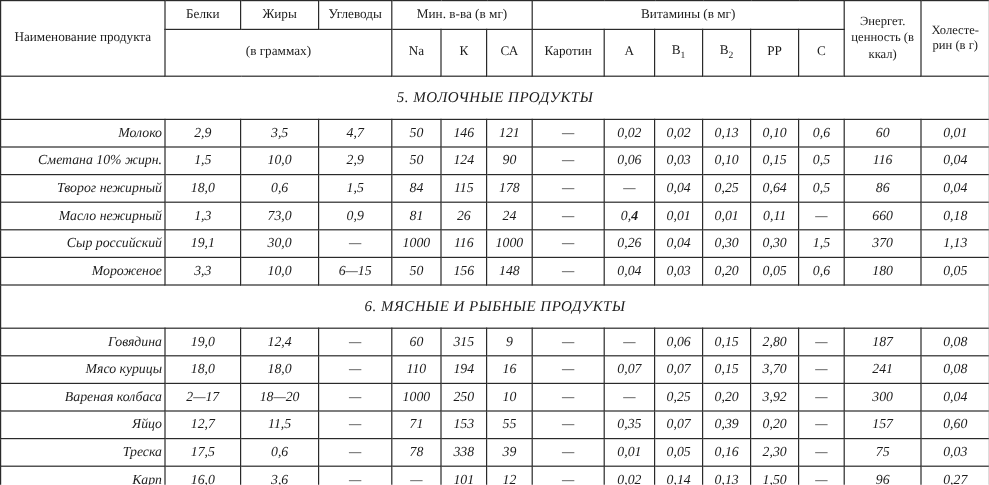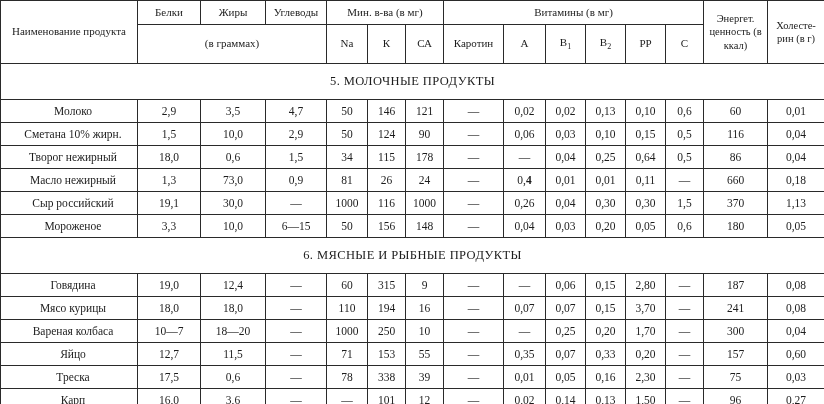--- a/index.html
+++ b/index.html
@@ -34,28 +34,28 @@
   .nutrition thead th {
     font-size: 11px;
     white-space: normal;
   }
   .nutrition thead tr.h-row1 { height: 24px; }
   .nutrition thead tr.h-row2 { height: 39px; }
   .nutrition th.small-head {
     font-size: 10.5px;
     white-space: normal;
   }
-  .nutrition tbody tr { height: 23px; }
+  .nutrition tbody tr { height: 23px; font-style: italic; }
   .nutrition tbody tr.section-row { height: 36px; }
   .nutrition tbody tr.section-row td {
     font-size: 12.5px;
     letter-spacing: 0.4px;
   }
   .nutrition td.product {
-    text-align: center;
+    text-align: right;
     padding-left: 10px;
     font-size: 11.5px;
   }
   sub { font-size: 8px; }
   b { font-weight: bold; }
 </style>
 </head>
 <body>
 
 <table class="nutrition">
@@ -136,21 +136,21 @@
         <td>0,15</td>
         <td>0,5</td>
         <td>116</td>
         <td>0,04</td>
       </tr>
       <tr>
         <td class="product">Творог нежирный</td>
         <td>18,0</td>
         <td>0,6</td>
         <td>1,5</td>
-        <td>34</td>
+        <td>84</td>
         <td>115</td>
         <td>178</td>
         <td>—</td>
         <td>—</td>
         <td>0,04</td>
         <td>0,25</td>
         <td>0,64</td>
         <td>0,5</td>
         <td>86</td>
         <td>0,04</td>
@@ -238,47 +238,47 @@
         <td>0,07</td>
         <td>0,07</td>
         <td>0,15</td>
         <td>3,70</td>
         <td>—</td>
         <td>241</td>
         <td>0,08</td>
       </tr>
       <tr>
         <td class="product">Вареная колбаса</td>
-        <td>10—7</td>
+        <td>2—17</td>
         <td>18—20</td>
         <td>—</td>
         <td>1000</td>
         <td>250</td>
         <td>10</td>
         <td>—</td>
         <td>—</td>
         <td>0,25</td>
         <td>0,20</td>
-        <td>1,70</td>
+        <td>3,92</td>
         <td>—</td>
         <td>300</td>
         <td>0,04</td>
       </tr>
       <tr>
         <td class="product">Яйцо</td>
         <td>12,7</td>
         <td>11,5</td>
         <td>—</td>
         <td>71</td>
         <td>153</td>
         <td>55</td>
         <td>—</td>
         <td>0,35</td>
         <td>0,07</td>
-        <td>0,33</td>
+        <td>0,39</td>
         <td>0,20</td>
         <td>—</td>
         <td>157</td>
         <td>0,60</td>
       </tr>
       <tr>
         <td class="product">Треска</td>
         <td>17,5</td>
         <td>0,6</td>
         <td>—</td>

